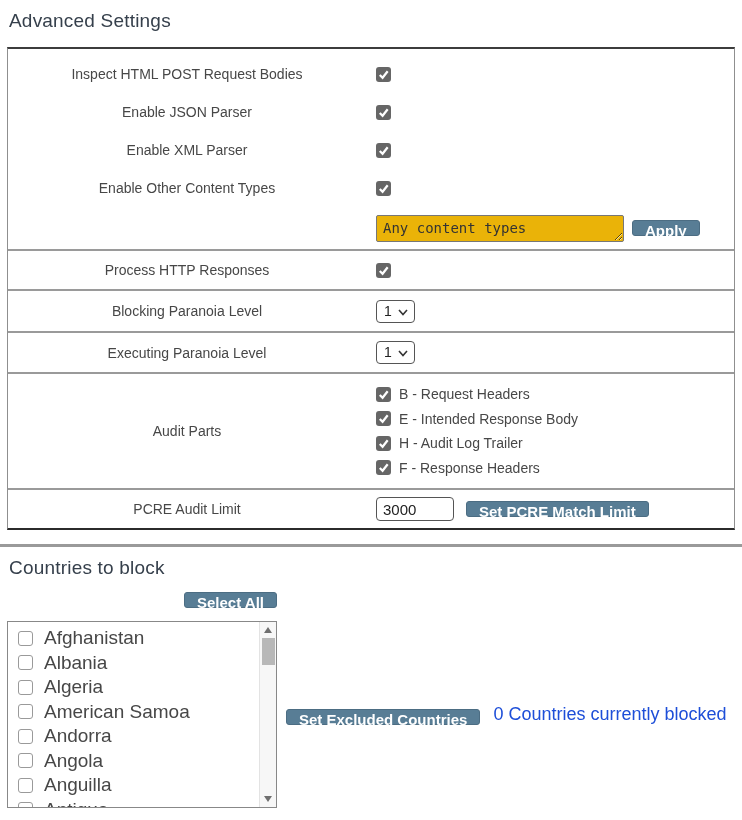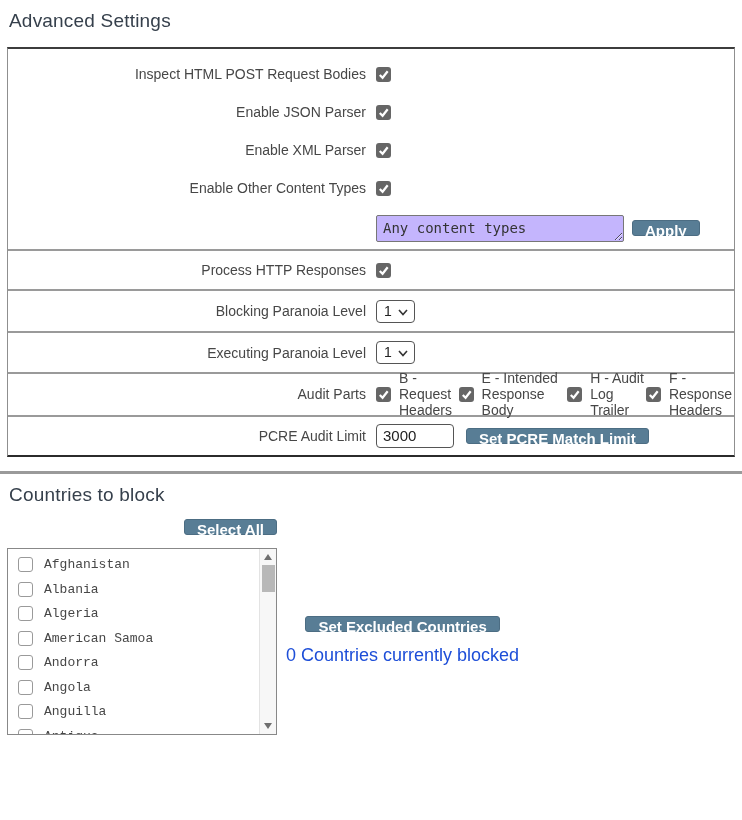--- a/index.html
+++ b/index.html
@@ -24,21 +24,21 @@
     border-top: 2px solid #3c3c3c;
     border-bottom: 2px solid #2b2b2b;
     width: 100%;
   }
   .trow { border-top: 2px solid #9a9a9a; }
   .trow:first-child { border-top: none; }
 
   .frow { display: flex; align-items: center; }
   .flabel {
     width: 358px; flex-shrink: 0;
-    text-align: right; font-size: 14px; color: #474747;
+    text-align: center; font-size: 14px; color: #474747;
     padding-right: 0;
   }
   .fctrl { padding-left: 10px; display: flex; align-items: center; flex: 1; }
 
   .sectionA { padding-top: 6px; }
   .sectionA .frow.toggle { height: 38px; }
   .sectionA .frow.textarea-row { height: 42px; }
 
   .row-single { height: 38px; }
   .row-blocking { height: 40px; }
@@ -63,74 +63,74 @@
     padding: 2px 6px 3px 7px; height: 23px; cursor: pointer;
   }
   .select-box .sel-val { font-size: 14px; color: #222; }
 
   
   .ct-textarea {
     width: 248px; height: 27px; resize: both;
     border: 1px solid #777; border-radius: 2px;
     font-family: "DejaVu Sans Mono", monospace; font-size: 14px;
     color: #333; padding: 3px 6px; line-height: 18px; overflow: hidden;
-    outline: none; background: #c4b5fd;
+    outline: none; background: #eab308;
   }
   .pcre-input {
     width: 78px; height: 24px;
     border: 1px solid #555; border-radius: 4px;
     font-size: 15px; color: #222; padding: 0 6px; outline: none;
   }
 
   
   .btn {
     background: #587d95; color: #ffffff;
     border: 1px solid #4c6d83; border-radius: 3px;
     font-family: "Liberation Sans", sans-serif;
     font-size: 15px; font-weight: bold;
     padding: 2px 12px 3px; height: 16px; line-height: 16px;
     cursor: pointer; white-space: nowrap;
   }
   .btn.apply { margin-left: 8px; }
   .btn.pcre { margin-left: 12px; }
 
   
-  .audit-opts { display: flex; }
+  .audit-opts { display: flex; flex-direction: column; }
   .audit-opt { display: flex; align-items: center; height: 24.5px; gap: 8px; font-size: 14px; }
 
   
   .section-divider {
     border: none; border-top: 3px solid #9a9a9a;
     margin: 14px -7px 0 -7px;
   }
   .select-all-wrap { margin: 13px 0 0 177px; }
 
   .countries-row { display: flex; align-items: center; margin-top: 9px; }
   .country-list {
     width: 270px; height: 187px;
     border: 1px solid #888; background: #fff;
     position: relative; overflow: hidden;
     padding: 4px 0 0 0; flex-shrink: 0;
   }
   .country-items { width: 252px; }
   .country-item { display: flex; align-items: center; height: 24.5px; padding-left: 10px; gap: 11px; }
-  .country-item .cname { font-size: 13px; color: #474747; font-family: Liberation Mono, monospace; }
+  .country-item .cname { font-size: 19px; color: #474747; }
 
   .scrollbar {
     position: absolute; top: 0; right: 0; width: 17px; height: 100%;
     background: #f7f7f7; border-left: 1px solid #e3e3e3;
     display: flex; flex-direction: column; align-items: center;
   }
   .sb-btn { height: 16px; display: flex; align-items: center; justify-content: center; width: 100%; cursor: pointer; }
   .tri-up { width: 0; height: 0; border-left: 4px solid transparent; border-right: 4px solid transparent; border-bottom: 6px solid #6f6f6f; }
   .tri-down { width: 0; height: 0; border-left: 4px solid transparent; border-right: 4px solid transparent; border-top: 6px solid #6f6f6f; }
   .sb-thumb { width: 13px; height: 27px; background: #b8b8b8; cursor: pointer; }
   .sb-spacer { flex: 1; }
 
-  .right-block { display: flex; align-items: center; margin-left: 9px; gap: 13px; flex-direction: column; }
+  .right-block { display: flex; align-items: flex-end; margin-left: 9px; gap: 13px; }
   .status-text { font-size: 18px; color: #1d4ed8; white-space: nowrap; }
 </style>
 </head>
 <body>
 
 <div class="page">
 
   <h1 class="section-title">Advanced Settings</h1>
 
   <div class="settings-table">

